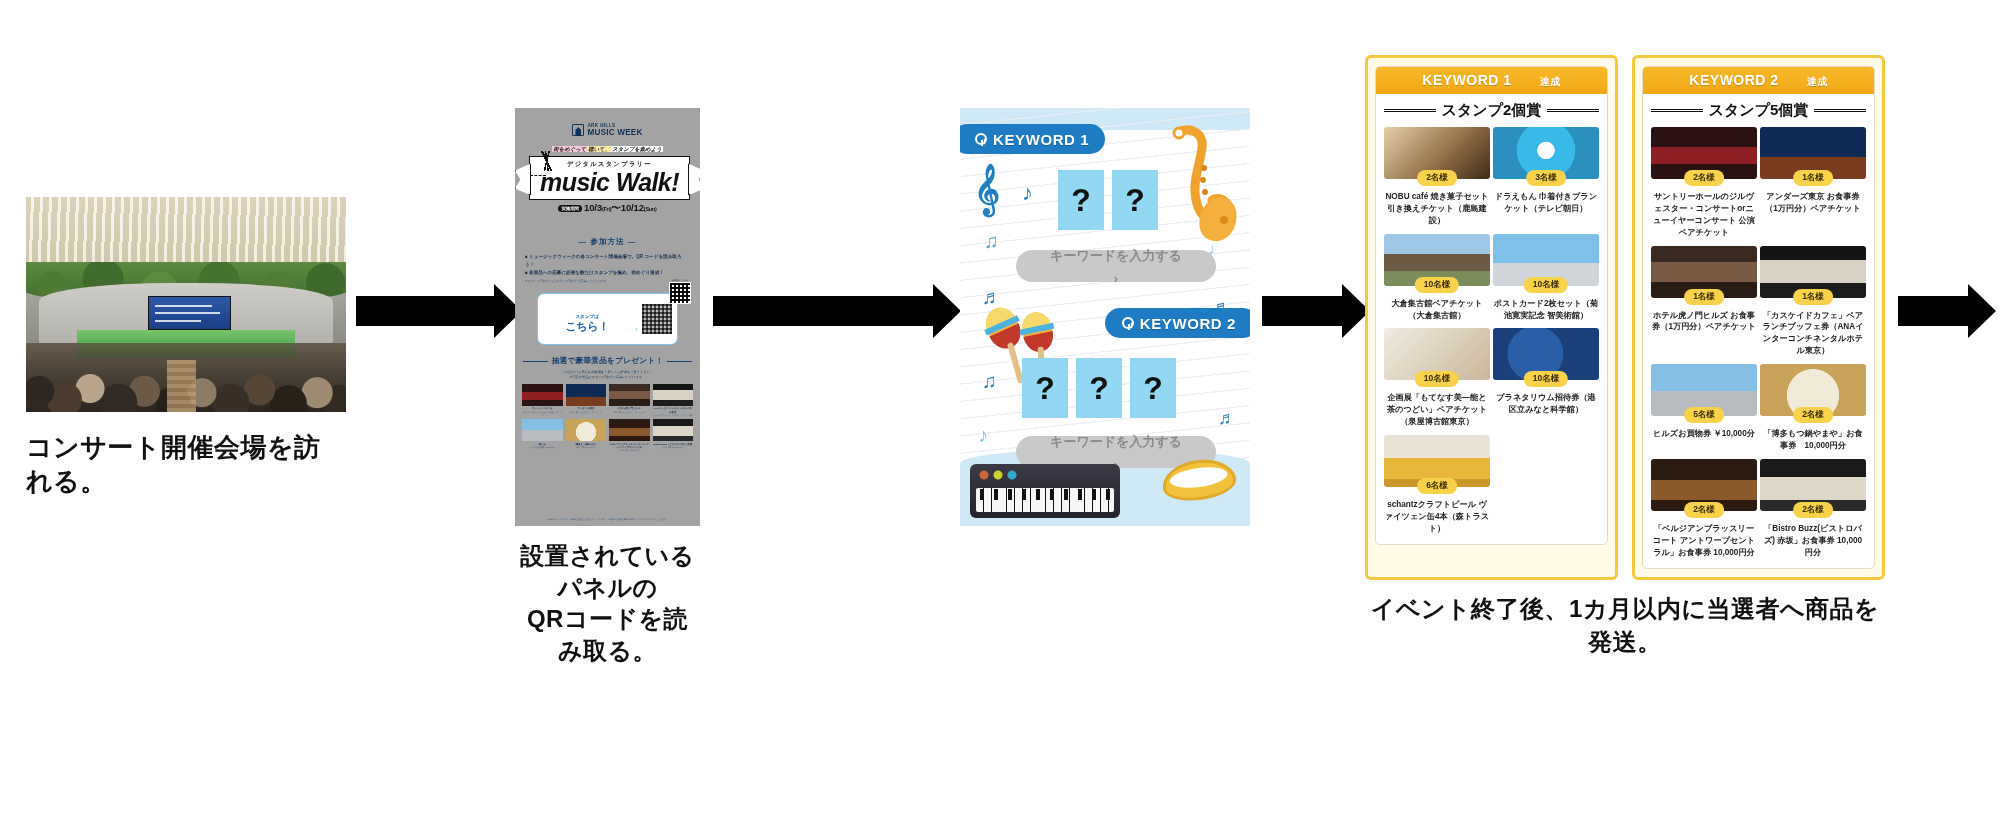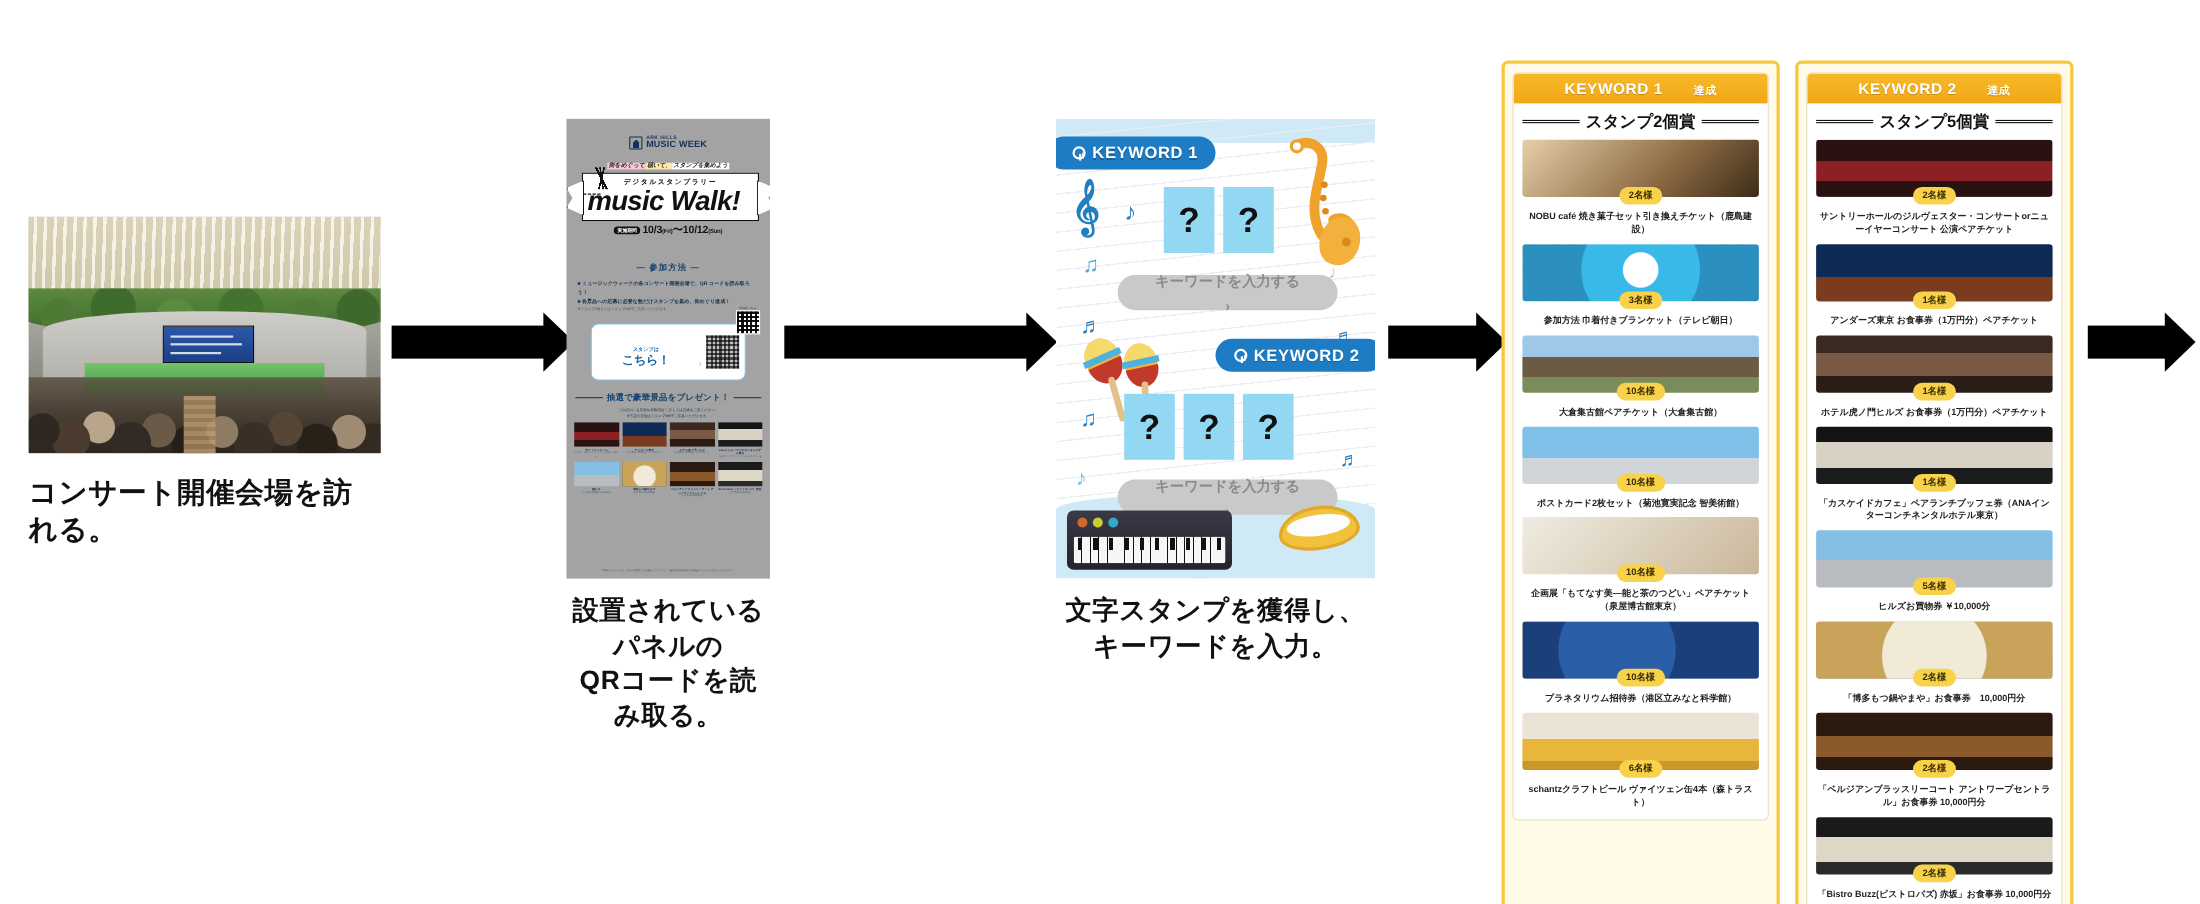--- a/index.html
+++ b/index.html
@@ -116,21 +116,21 @@
   .tg-a { background: #f7c9d8; }
   .tg-b { background: #fde9a8; }
   .tg-c { background: #ffffff; }
 
   .title-box {
     position: relative; margin: 3px 10px 0 14px; background: #fff;
     border: 1.6px solid #111; padding: 3px 4px 4px;
   }
   .title-sub { text-align: center; font-size: 6.2px; font-weight: bold; letter-spacing: 1.4px; color: #111; }
   .title-main {
-    text-align: left; font-style: italic; font-weight: bold; color: #111;
+    text-align: center; font-style: italic; font-weight: bold; color: #111;
     font-size: 25px; line-height: 1; letter-spacing: -.6px; margin-top: 1px;
   }
   .ribbon-l, .ribbon-r {
     position: absolute; top: 6px; width: 16px; height: 32px; background: #fff;
     border: 1.6px solid #111;
   }
   .ribbon-l { left: -15px; clip-path: polygon(100% 0, 100% 100%, 0 78%, 34% 50%, 0 22%); }
   .ribbon-r { right: -15px; clip-path: polygon(0 0, 100% 22%, 66% 50%, 100% 78%, 0 100%); }
   .spark {
     position: absolute; left: 4px; top: -6px; width: 26px; height: 20px;
@@ -295,21 +295,21 @@
     font-weight: bold; font-size: 14px; padding: 5px 0; letter-spacing: .5px;
     text-shadow: 0 1px 0 rgba(0,0,0,.2);
   }
   .kw-banner .ja { font-size: 10px; margin-left: 28px; }
   .stamp-title {
     display: flex; align-items: center; gap: 6px; padding: 7px 8px 4px;
   }
   .stamp-title .rule { flex: 1; height: 3px; border-top: 1.5px solid #111; border-bottom: 1.5px solid #111; }
   .stamp-title .t { font-size: 15px; font-weight: bold; color: #111; white-space: nowrap; }
 
-  .grid2 { display: grid; grid-template-columns: 1fr; gap: 7px 3px; padding: 3px 8px 9px; }
+  .grid2 { display: grid; grid-template-columns: 1fr 1fr; gap: 7px 3px; padding: 3px 8px 9px; }
   .item .thumbwrap { position: relative; }
   .item .thumb { width: 100%; height: 52px; border-radius: 3px; }
   .badge {
     position: absolute; left: 50%; transform: translateX(-50%); bottom: -7px;
     background: #f7d24a; color: #3a2c00; font-size: 8.5px; font-weight: bold;
     border-radius: 999px; padding: 2px 9px; white-space: nowrap;
   }
   .item .label {
     margin-top: 12px; font-size: 8.2px; line-height: 1.45; color: #222; text-align: center;
     font-weight: bold;
@@ -558,24 +558,20 @@
       </div>
 
       <div class="keyboard">
         <div class="kb-body"></div>
         <div class="kb-keys"></div>
         <div class="kb-black"></div>
         <div class="kb-knobs"></div>
       </div>
       <div class="tamb"></div>
     </div>
-    <div class="cap">
-      <div>文字スタンプを獲得し、</div>
-      <div>キーワードを入力。</div>
-    </div>
   </div>
 
   <div class="panel4">
     <div class="p4-row" id="prize-screens">
         <div class="phone">
           <div class="card">
             <div class="kw-banner"><span>KEYWORD 1</span><span class="ja">達成</span></div>
             <div class="stamp-title">
               <div class="rule"></div>
               <div class="t">スタンプ2個賞</div>
@@ -587,21 +583,21 @@
                   <div class="thumb t-sweets"></div>
                   <div class="badge">2名様</div>
                 </div>
                 <div class="label">NOBU café 焼き菓子セット引き換えチケット（鹿島建設）</div>
               </div>
               <div class="item">
                 <div class="thumbwrap">
                   <div class="thumb t-doraemon"></div>
                   <div class="badge">3名様</div>
                 </div>
-                <div class="label">参加方法 巾着付きブランケット（テレビ朝日）</div>
+                <div class="label">ドラえもん 巾着付きブランケット（テレビ朝日）</div>
               </div>
               <div class="item">
                 <div class="thumbwrap">
                   <div class="thumb t-okura"></div>
                   <div class="badge">10名様</div>
                 </div>
                 <div class="label">大倉集古館ペアチケット（大倉集古館）</div>
               </div>
               <div class="item">
                 <div class="thumbwrap">

